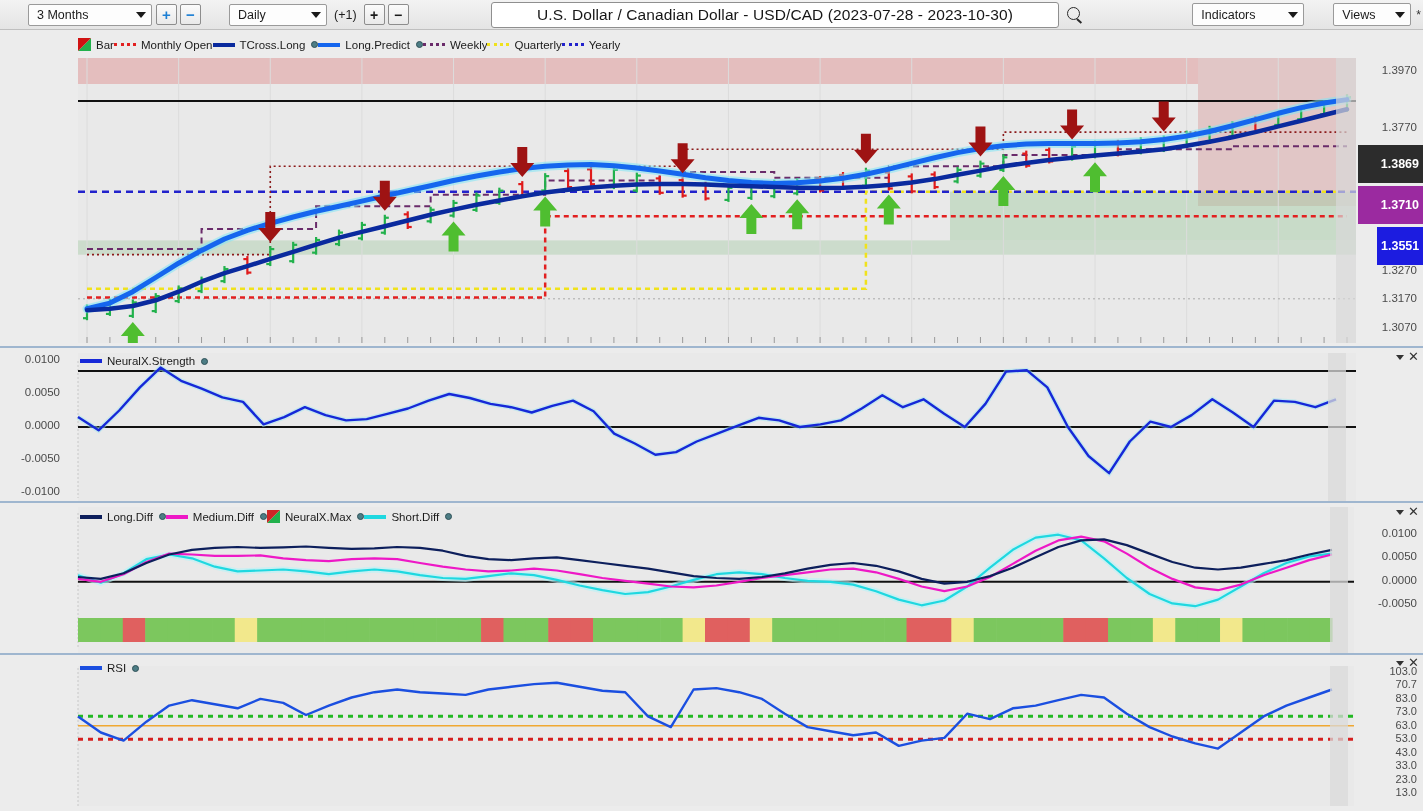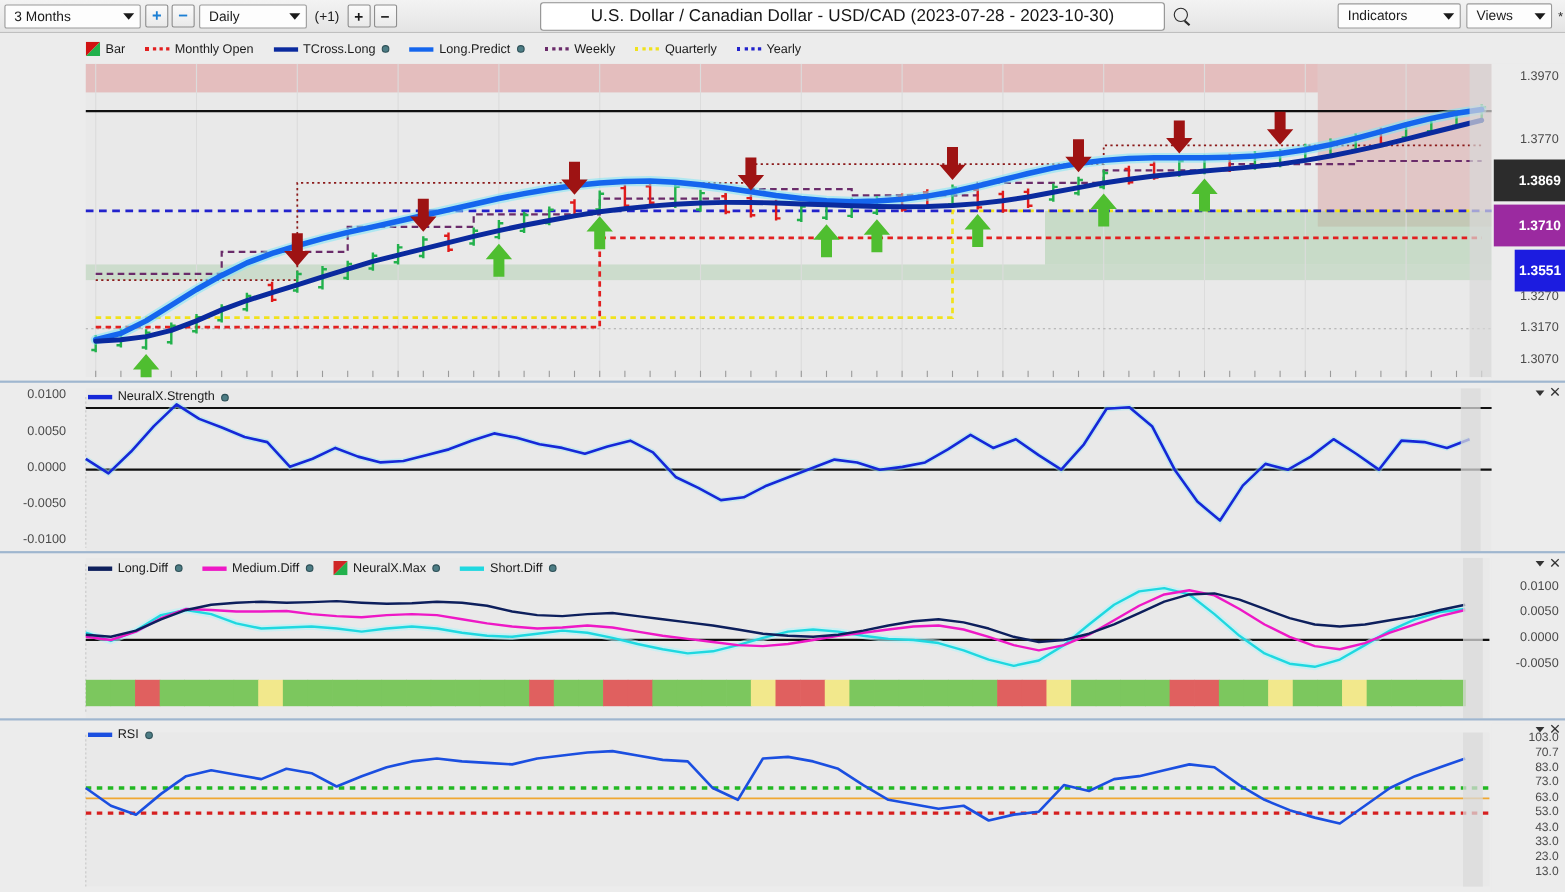--- a/index.html
+++ b/index.html
@@ -14,22 +14,22 @@
   
   .toolbar {
     position: absolute; top: 0; left: 0; width: 1423px; height: 30px;
     background: linear-gradient(#f3f3f3, #e4e4e4);
     border-bottom: 1px solid #bfbfbf;
     display: flex; align-items: center; padding: 0 4px; gap: 4px;
   }
   .combo {
     position: relative; height: 22px; background: #fdfdfd;
     border: 1px solid #9a9a9a; border-radius: 2px;
-    display: flex; align-items: flex-start; padding: 0 20px 0 8px;
-    font-size: 12.5px; color: #1a1a1a; white-space: nowrap;
+    display: flex; align-items: flex-end; padding: 0 20px 0 8px;
+    font-size: 12.5px; color: #1a1a1a; white-space: nowrap; margin-left: 24px;
   }
   .combo .cv { line-height: 20px; }
   .combo .chev {
     position: absolute; right: 5px; top: 50%; transform: translateY(-50%);
     width: 0; height: 0; border-left: 5px solid transparent;
     border-right: 5px solid transparent; border-top: 6px solid #1a1a1a;
   }
   #combo-range { width: 124px; }
   #combo-interval { width: 98px; }
   .sqbtn {
@@ -62,21 +62,21 @@
   }
   .right-tools { position: absolute; right: 2px; top: 3px; display: flex; align-items: center; gap: 5px; }
   #combo-indicators { width: 112px; height: 23px; }
   #combo-views { width: 78px; height: 23px; }
   .star { font-size: 12px; color: #333; }
 
   
   .panel { position: absolute; left: 0; background: #ececec; border-top: 2px solid #9fb6cf; }
 
   .legend {
-    position: absolute; display: flex; align-items: center; gap: 18px;
+    position: absolute; display: flex; align-items: center; 
     font-size: 11.5px; color: #1b1b1b; white-space: nowrap; z-index: 7;
   }
   .lg { display: flex; align-items: center; gap: 5px; }
   .lg .sw { width: 22px; height: 4px; flex: 0 0 auto; }
   .lg .sw.dash { height: 0; border-top: 3px dotted currentColor; }
   .lg .dot { width: 7px; height: 7px; border-radius: 50%; background: #4d7d85; border: 1px solid #2e5057; margin-left: 1px; }
   .bar-ico { width: 13px; height: 13px; position: relative; flex: 0 0 auto; }
 
   .axis-labels { position: absolute; text-align: right; font-size: 11.5px; color: #4a4a4a; }
   .axis-labels div { position: absolute; right: 6px; white-space: nowrap; }

